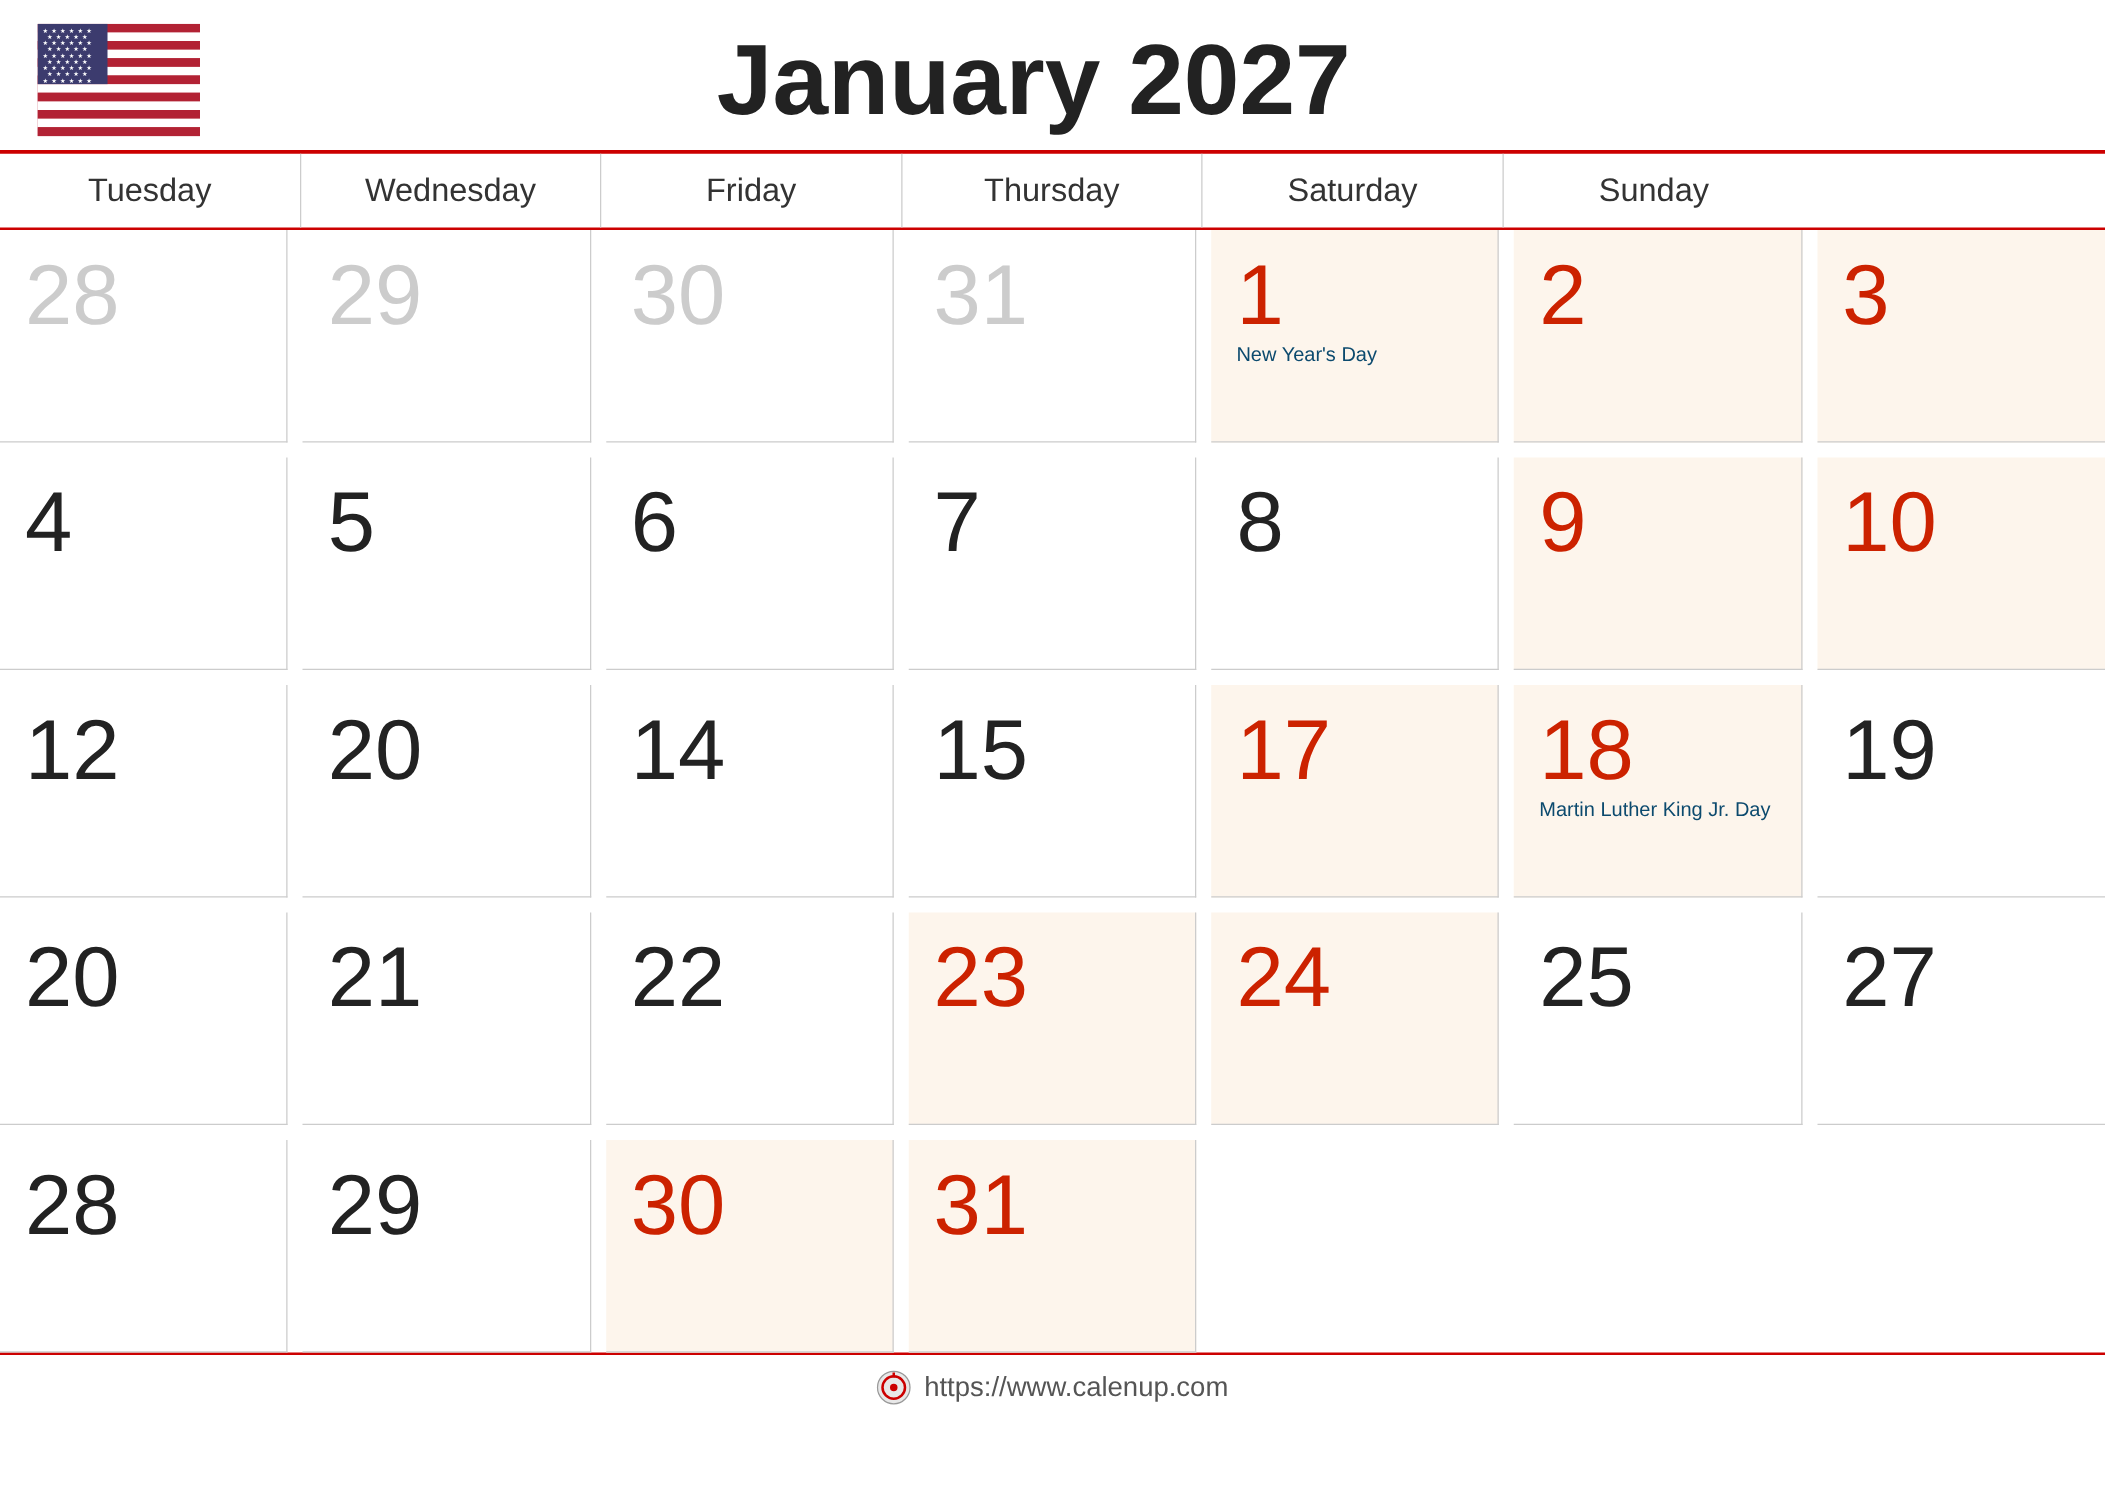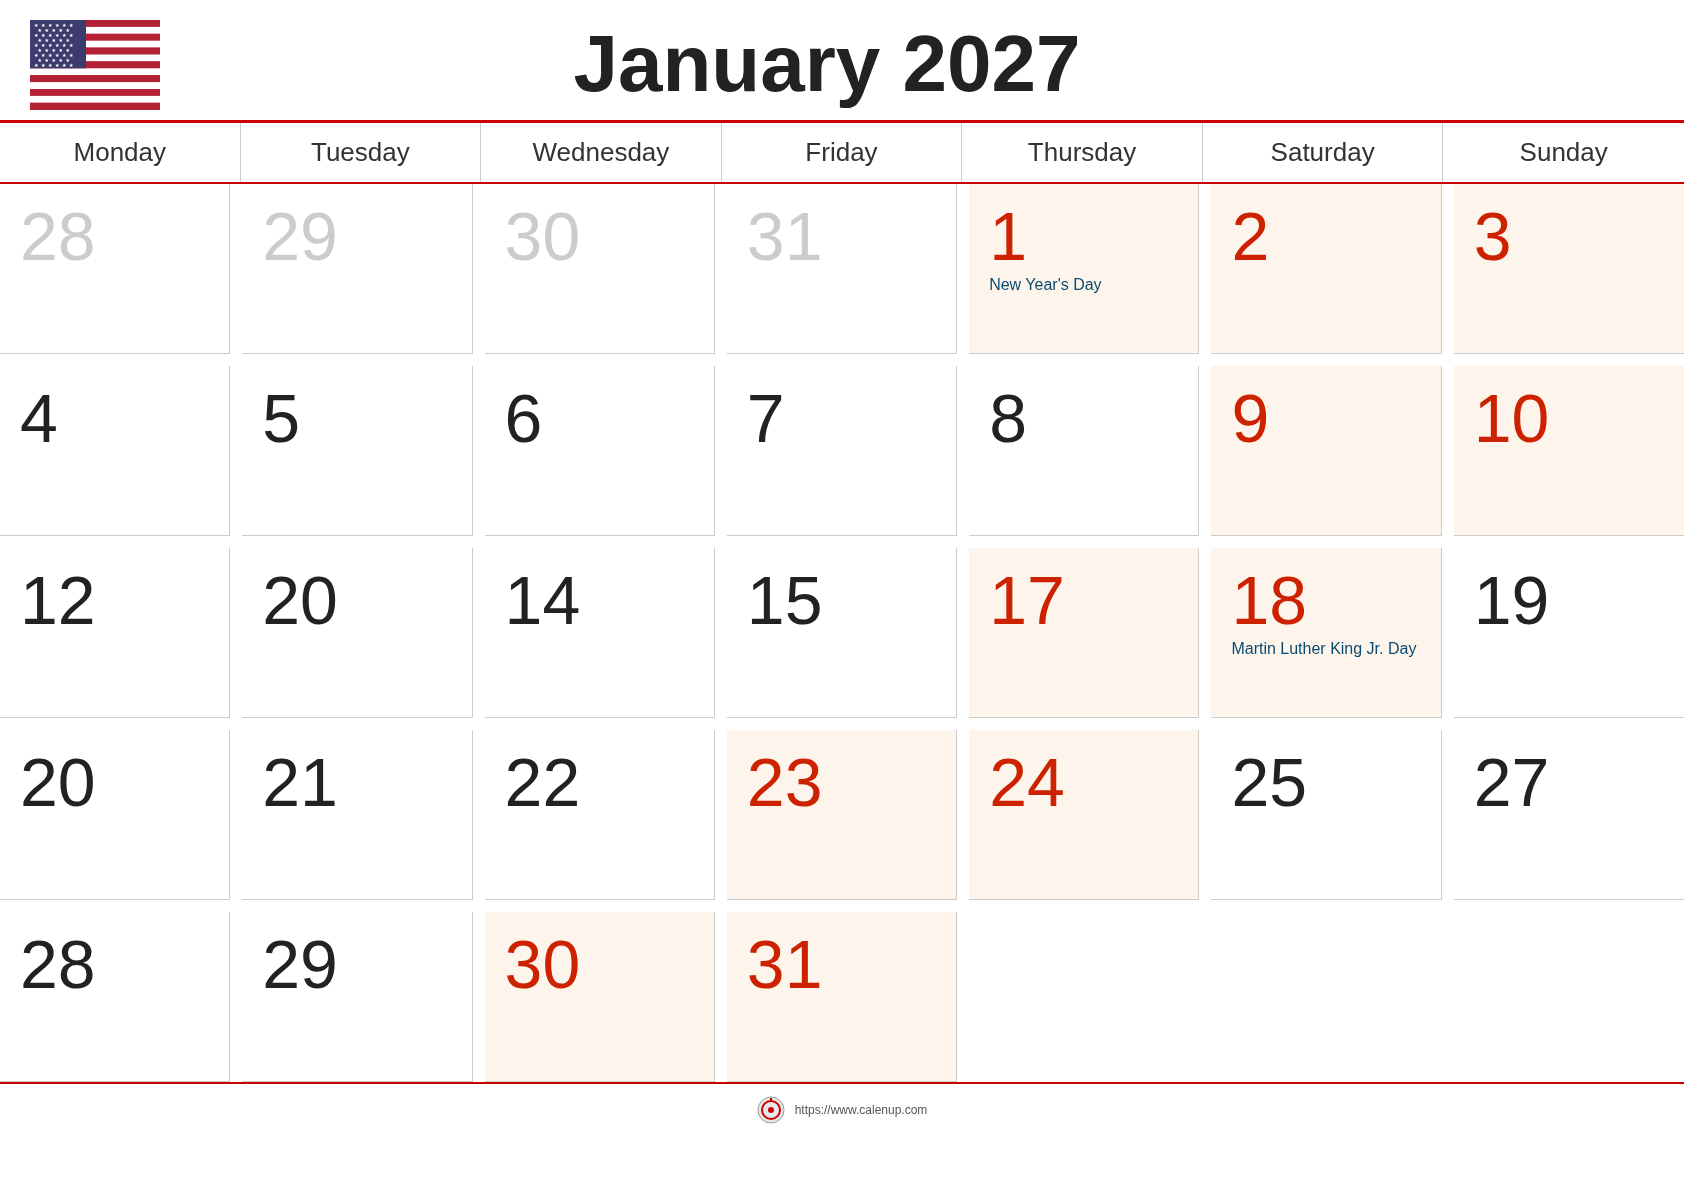--- a/index.html
+++ b/index.html
@@ -10,21 +10,21 @@
       min-height: 1191px;
     }
     .calendar-wrapper {
       width: 1684px;
       min-height: 1191px;
       background: #fff;
       padding: 0;
     }
     .header {
       display: flex;
-      align-items: flex-end;
+      align-items: center;
       padding: 18px 30px 10px 30px;
       border-bottom: 3px solid #c00;
     }
     .month-title {
       flex: 1;
       text-align: center;
       font-size: 80px;
       font-weight: 900;
       color: #222;
       padding-right: 160px;
@@ -80,21 +80,21 @@
       justify-content: center;
       align-items: center;
       padding: 12px;
       gap: 10px;
     }
     .footer-icon {
       width: 28px;
       height: 28px;
     }
     .footer-url {
-      font-size: 12px;
+      font-size: 22px;
       color: #555;
     }
     
     .flag-svg { width: 130px; height: 90px; }
   </style>
 </head>
 <body>
 
 <div class="calendar-wrapper">
 
@@ -178,21 +178,20 @@
           <text x="25" y="47">★</text>
           <text x="32" y="47">★</text>
           <text x="39" y="47">★</text>
       </g>
     </svg>
 
     <div class="month-title">January 2027</div>
   </div>
 
   <div class="day-headers">
-    <div class="day-header">Monday</div>
     <div class="day-header">Tuesday</div>
     <div class="day-header">Wednesday</div>
     <div class="day-header">Friday</div>
     <div class="day-header">Thursday</div>
     <div class="day-header">Saturday</div>
     <div class="day-header">Sunday</div>
   </div>
 
   <div class="calendar-grid" id="cal-grid">
   <div class="day-cell prev-month">

